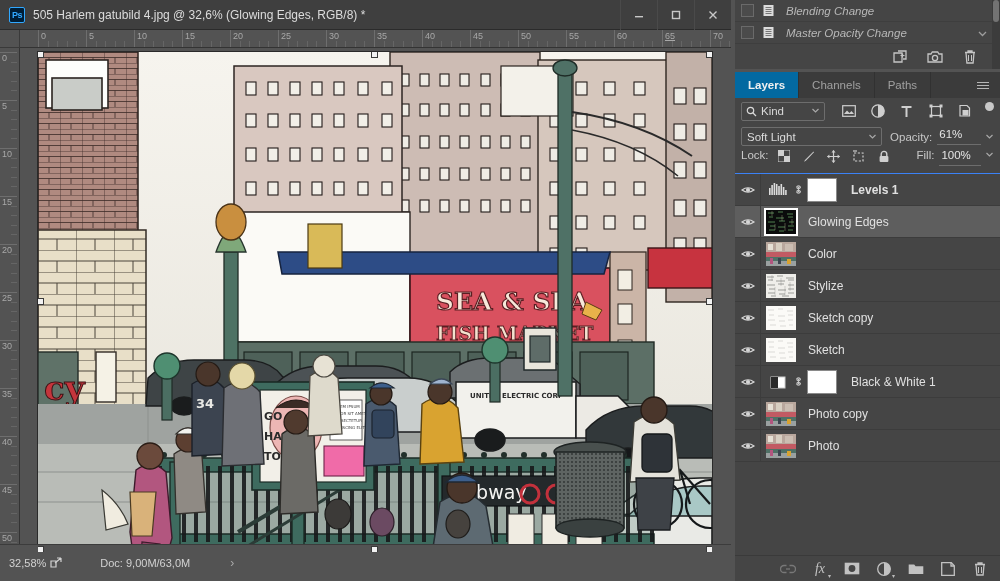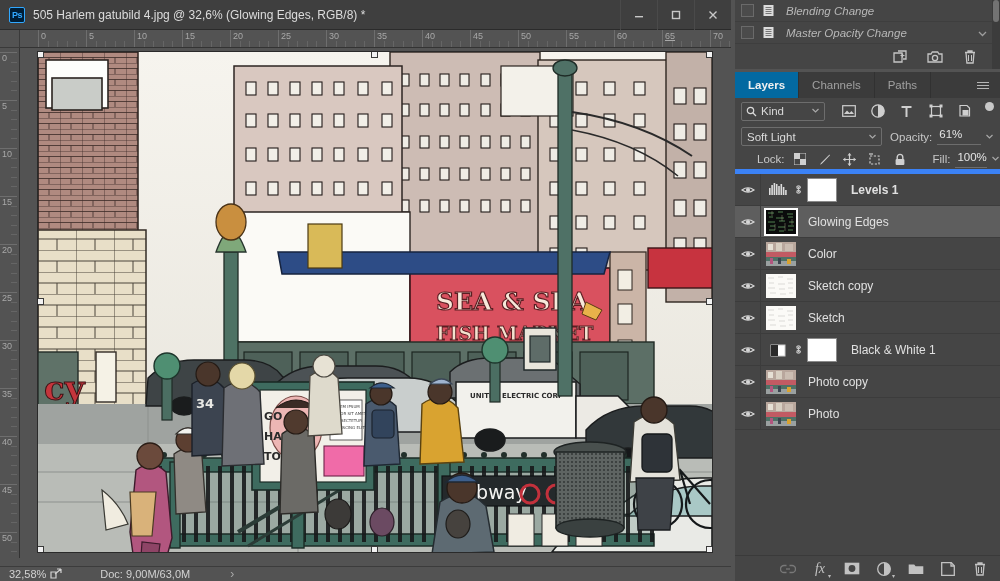--- a/index.html
+++ b/index.html
@@ -78,21 +78,21 @@
     background: #9aa0a0;
     overflow: hidden;
     box-shadow: 0 0 0 1px #2a2a2a;
   }
   .handle {
     position: absolute; width: 7px; height: 7px;
     background: #f2f2f2; border: 1px solid #3a3a3a; z-index: 40;
   }
 
   #status-bar {
-    position: absolute; left: 0; bottom: 0; width: 731px; height: 15px;
+    position: absolute; left: 0; bottom: 0; width: 731px; height: 37px;
     background: #535353; border-top: 1px solid #3c3c3c;
     display: flex; align-items: center; font-size: 11px; color: #d2d2d2;
   }
   #zoom-val { margin-left: 9px; }
   #share-ico { margin-left: 4px; display: flex; align-items: center; }
   #doc-info { margin-left: 38px; }
   #status-arrow { margin-left: 40px; color: #a9a9a9; font-size: 12px; }
 
   
   #panels {
@@ -184,22 +184,22 @@
   .blend-select .cv { position: absolute; right: 4px; color: #a8a8a8; }
   .op-label { margin-left: 8px; font-size: 11.5px; color: #c8c8c8; }
   .op-field {
     margin-left: 5px; width: 44px; height: 17px;
     border-bottom: 1px solid #6d6d6d;
     font-size: 11.5px; color: #e4e4e4; text-align: left; padding-left: 2px;
   }
   .op-cv { margin-left: 4px; color: #a8a8a8; }
 
   .row-lock {
-    height: 25px; display: flex; align-items: center; padding: 0 22px;
-    border-bottom: 5px solid #3b82f6;
+    height: 25px; display: flex; align-items: flex-start; padding: 0 6px;
+    border-bottom: 1px solid #3b82f6;
   }
   .lock-label { font-size: 11.5px; color: #c8c8c8; margin-right: 8px; }
   .lock-icons { display: flex; align-items: center; gap: 11px; }
   .lk { width: 14px; height: 14px; display: flex; align-items: center; justify-content: center; color: #cfcfcf; }
 
   #layer-list { position: relative; height: 334px; overflow: hidden; }
   .layer-row {
     height: 32px; display: flex; align-items: center;
     border-bottom: 1px solid #3c3c3c;
     position: relative;
@@ -1116,20 +1116,40 @@
             <div class="layer-name">Color</div>
           </div>
           <div class="layer-row">
             <div class="eye">
               <svg width="14" height="10" viewBox="0 0 14 10">
       <path d="M1 5 Q7 0.5 13 5 Q7 9.5 1 5 z" fill="none" stroke="#d6d6d6" stroke-width="1.2"></path>
       <circle cx="7" cy="5" r="2.1" fill="#d6d6d6"></circle>
               </svg>
             </div>
             <div class="thumb-box"><svg width="30" height="24" viewBox="0 0 30 24">
+        <rect width="30" height="24" fill="#efeeea"></rect>
+        <g stroke="#4a4a48" stroke-width="0.6" opacity="0.85">
+          <path d="M1 3 h7 M11 2 h6 M20 4 h8 M2 6 h5 M10 7 h9 M22 6 h6"></path>
+          <path d="M1 11 h8 M12 10 h6 M22 11 h6 M3 15 h6 M12 16 h8 M22 15 h6"></path>
+          <path d="M2 19 h7 M13 20 h6 M22 19 h6 M5 22 h5 M16 22 h7"></path>
+        </g>
+        <g stroke="#666" stroke-width="0.5" opacity="0.55">
+          <path d="M6 1 v6 M15 4 v8 M24 8 v9 M9 13 v8 M19 12 v9"></path>
+        </g>
+              </svg></div>
+            <div class="layer-name">Stylize</div>
+          </div>
+          <div class="layer-row">
+            <div class="eye">
+              <svg width="14" height="10" viewBox="0 0 14 10">
+      <path d="M1 5 Q7 0.5 13 5 Q7 9.5 1 5 z" fill="none" stroke="#d6d6d6" stroke-width="1.2"></path>
+      <circle cx="7" cy="5" r="2.1" fill="#d6d6d6"></circle>
+              </svg>
+            </div>
+            <div class="thumb-box"><svg width="30" height="24" viewBox="0 0 30 24">
         <rect width="30" height="24" fill="#fbfaf7"></rect>
         <g stroke="#a8a8a4" stroke-width="0.5" opacity="0.8">
           <path d="M2 4 h6 M12 3 h5 M21 5 h6 M3 9 h5 M12 10 h7 M22 9 h5"></path>
           <path d="M2 14 h7 M13 15 h6 M22 14 h5 M4 19 h6 M14 20 h6 M23 19 h4"></path>
         </g>
               </svg></div>
             <div class="layer-name">Sketch copy</div>
           </div>
           <div class="layer-row">
             <div class="eye">

